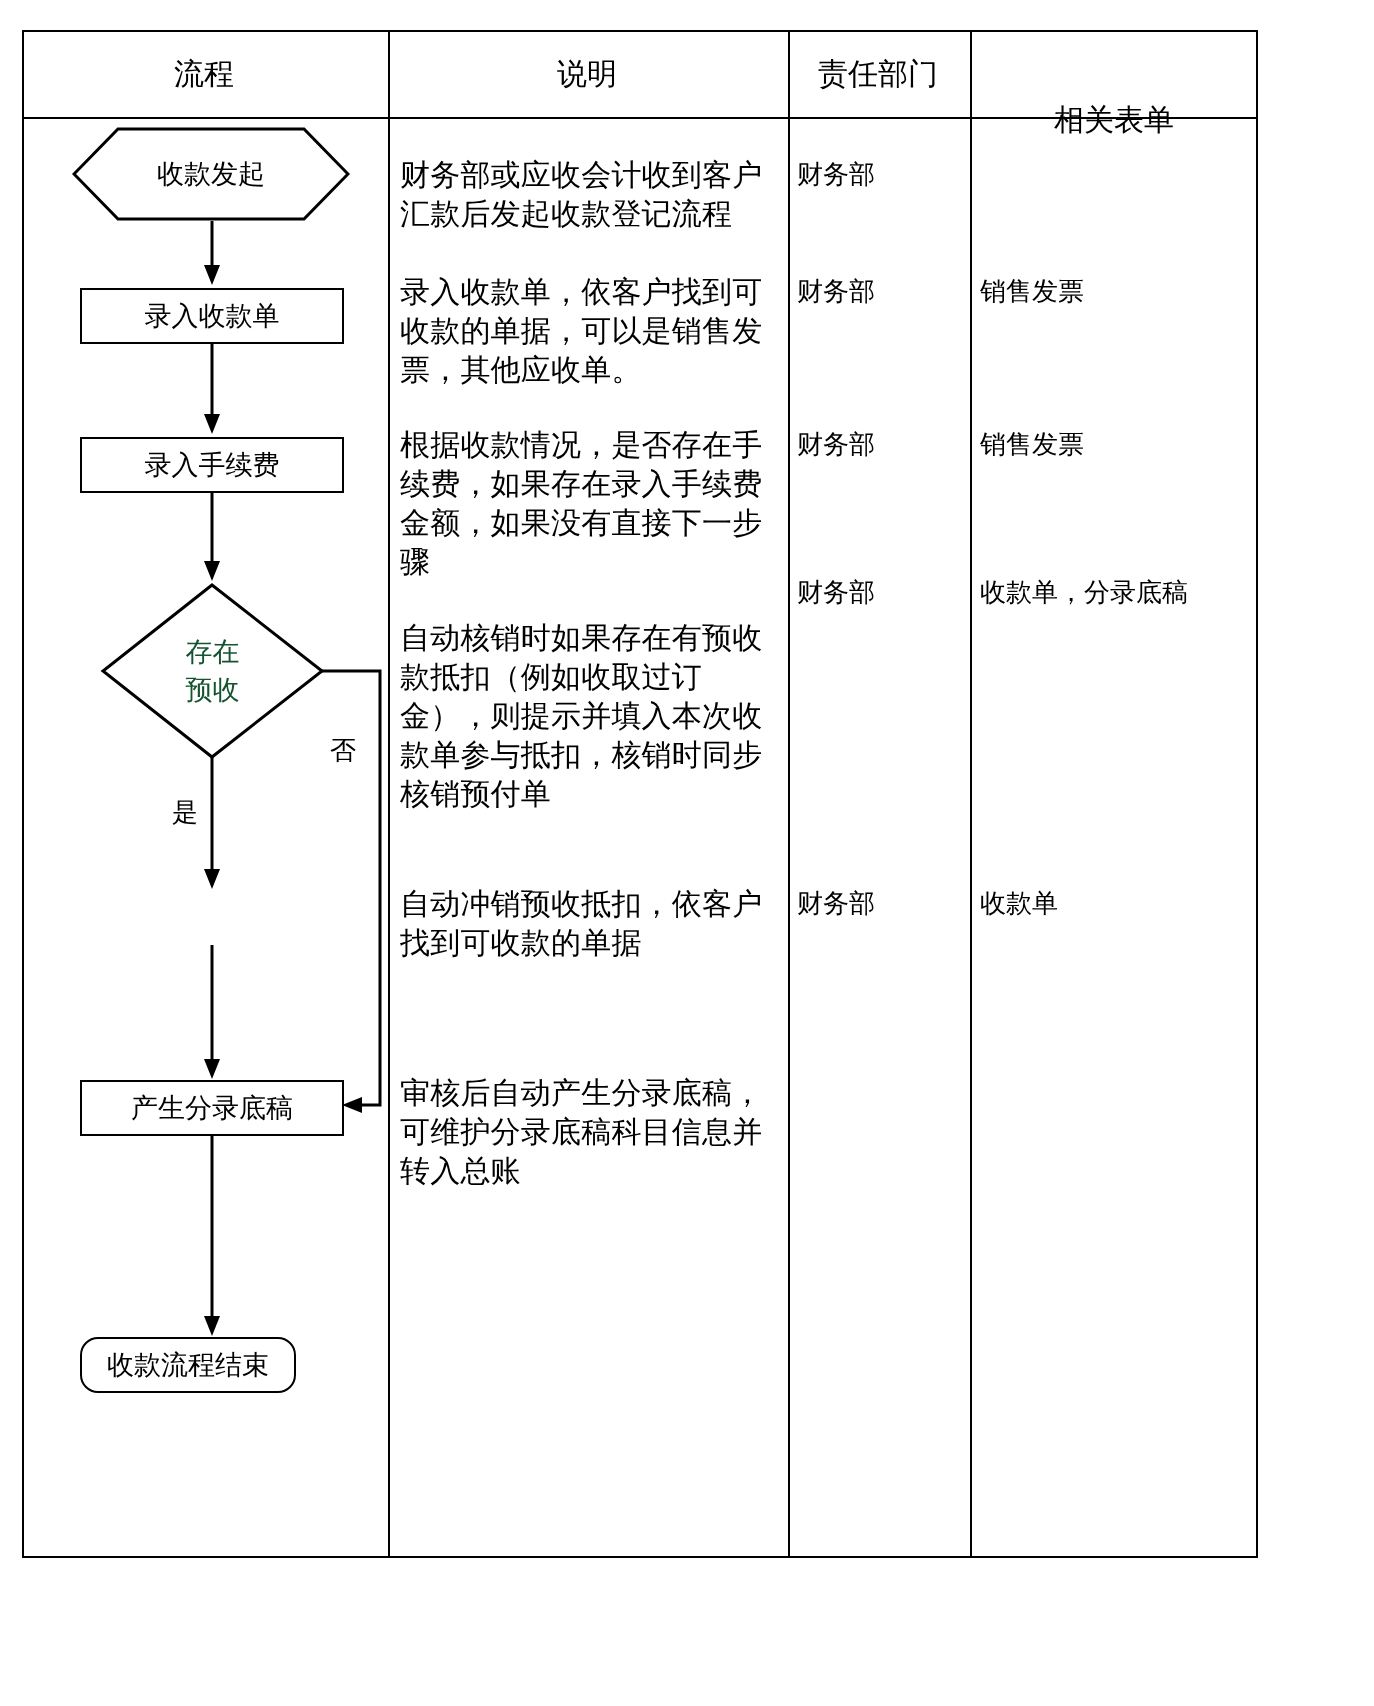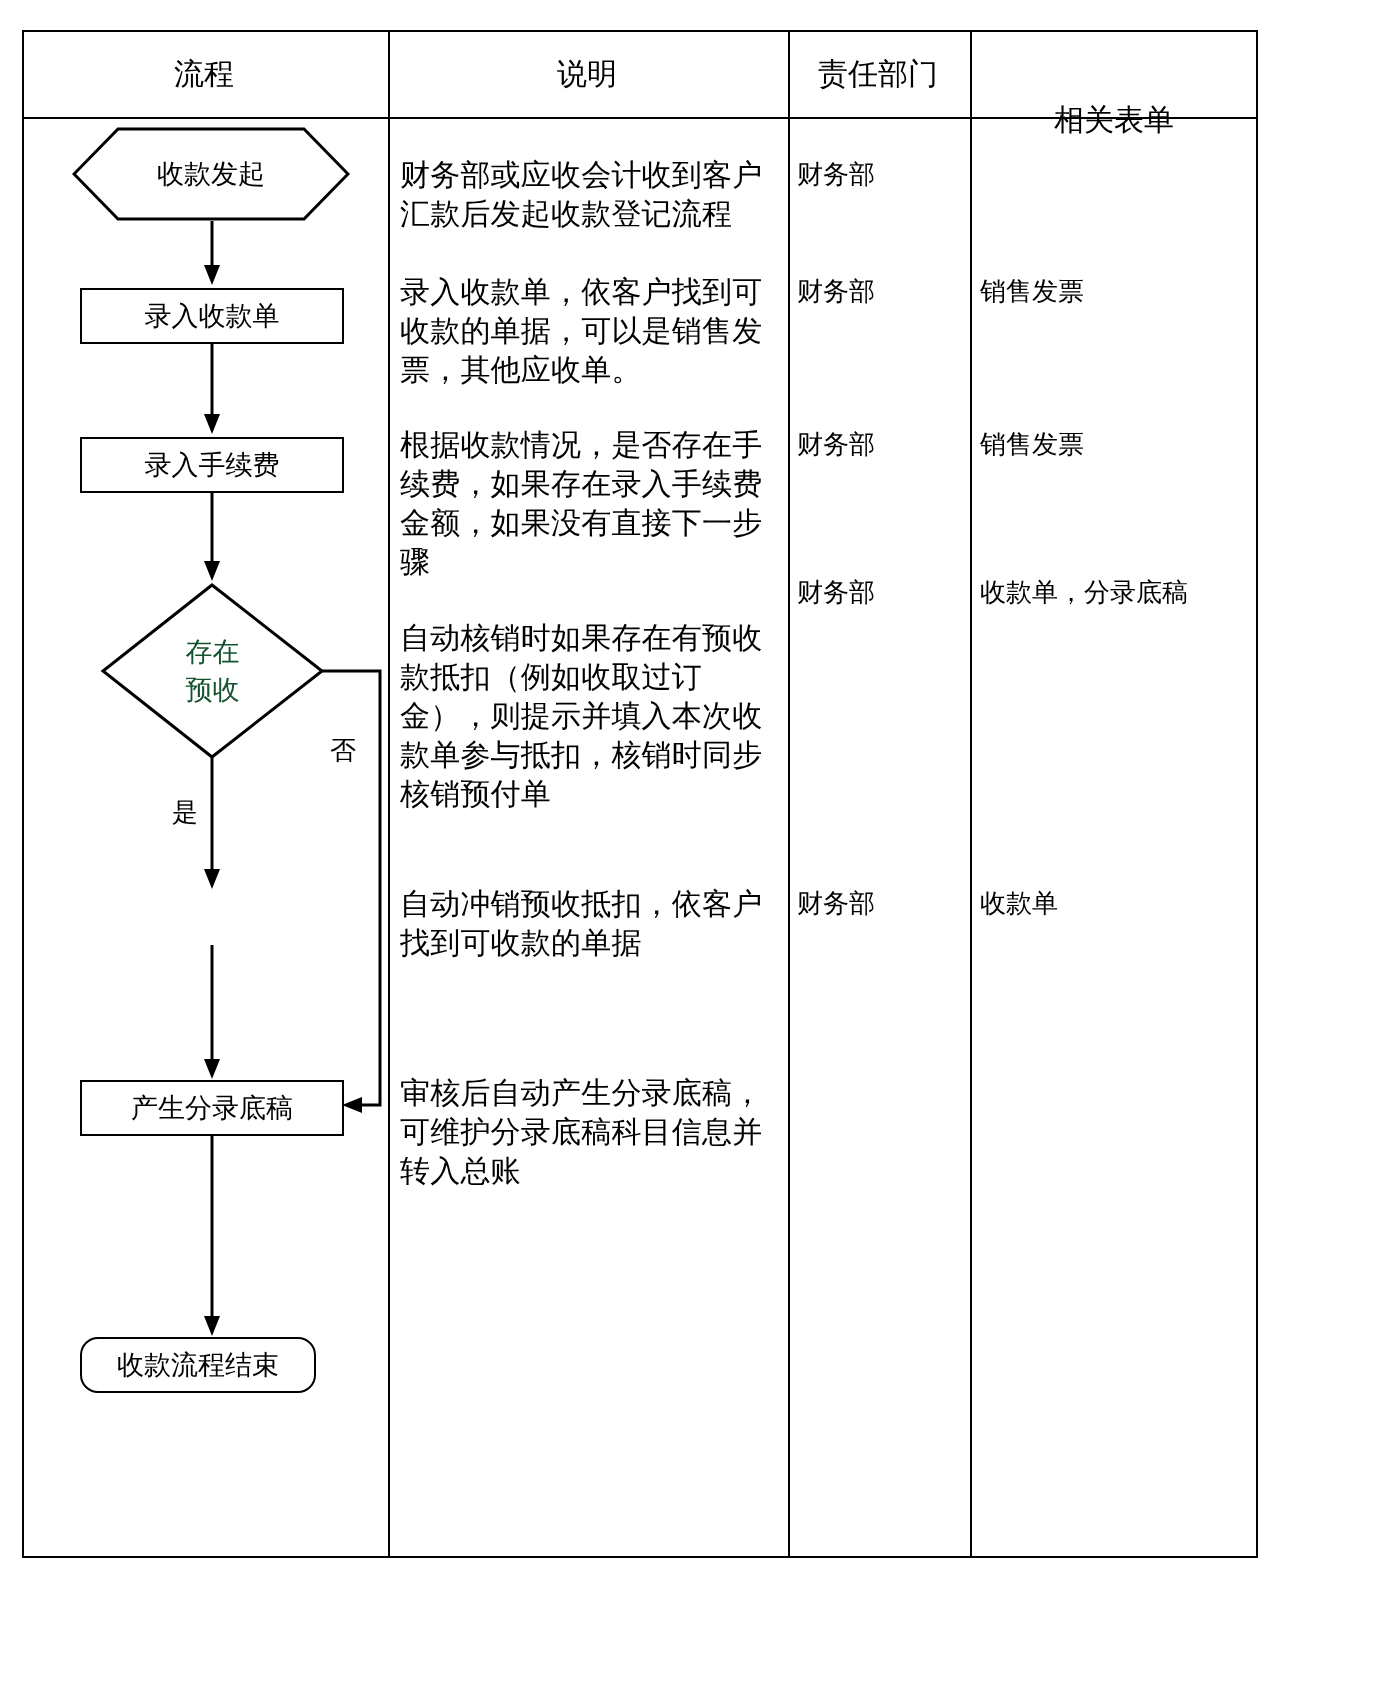--- a/index.html
+++ b/index.html
@@ -264,17 +264,17 @@
   <div class="dept" style="left:797px; top:1073px;"></div>
   <div class="form" style="left:980px; top:1073px;"></div>
 
   <div class="conn" style="left:200px; top:1136px; width:24px; height:202px;">
     <svg width="24" height="202" viewBox="0 0 24 202">
       <line x1="12" y1="0" x2="12" y2="188" stroke="#000" stroke-width="3"></line>
       <polygon points="12,200 4,180 20,180" fill="#000"></polygon>
     </svg>
   </div>
 
-  <div class="node node-round" style="left:80px; top:1337px; width:236px; height:56px;">
+  <div class="node node-round" style="left:80px; top:1337px; width:216px; height:56px;">
     <span>收款流程结束</span>
   </div>
 
 </div>
 
 </body></html>

